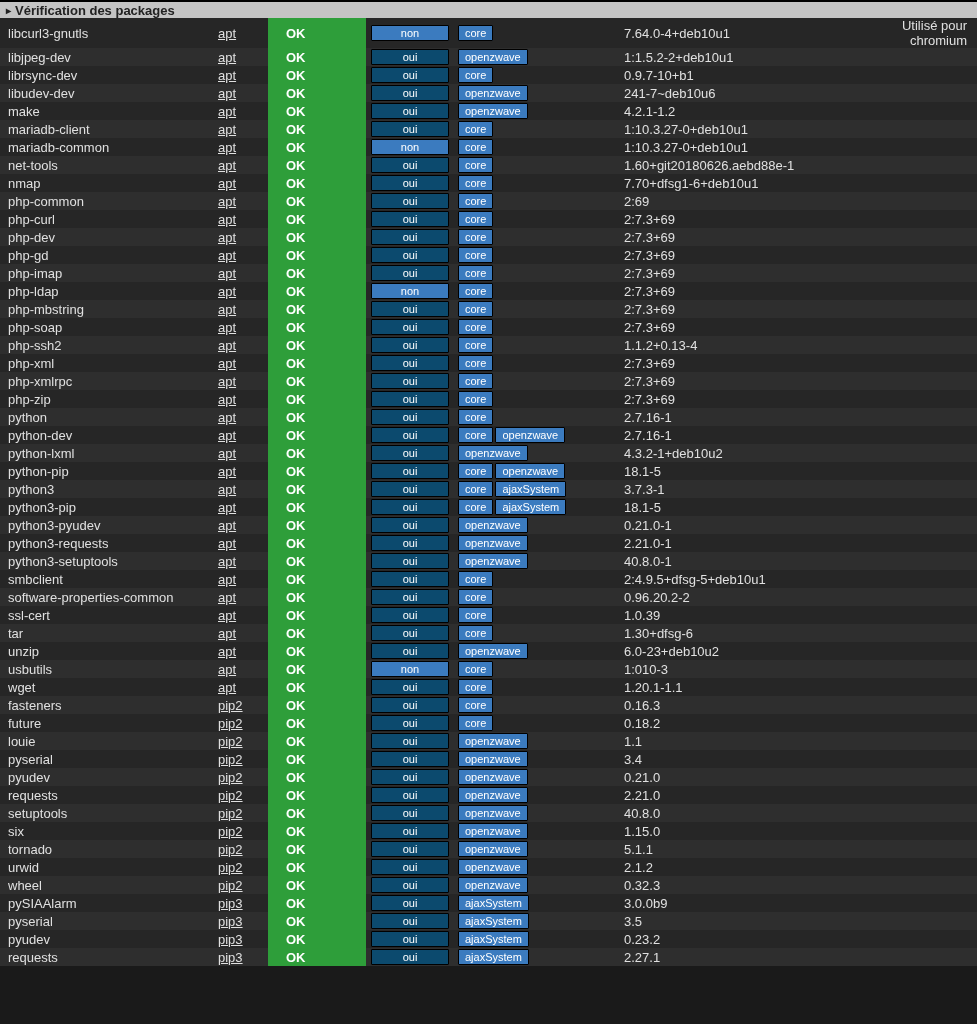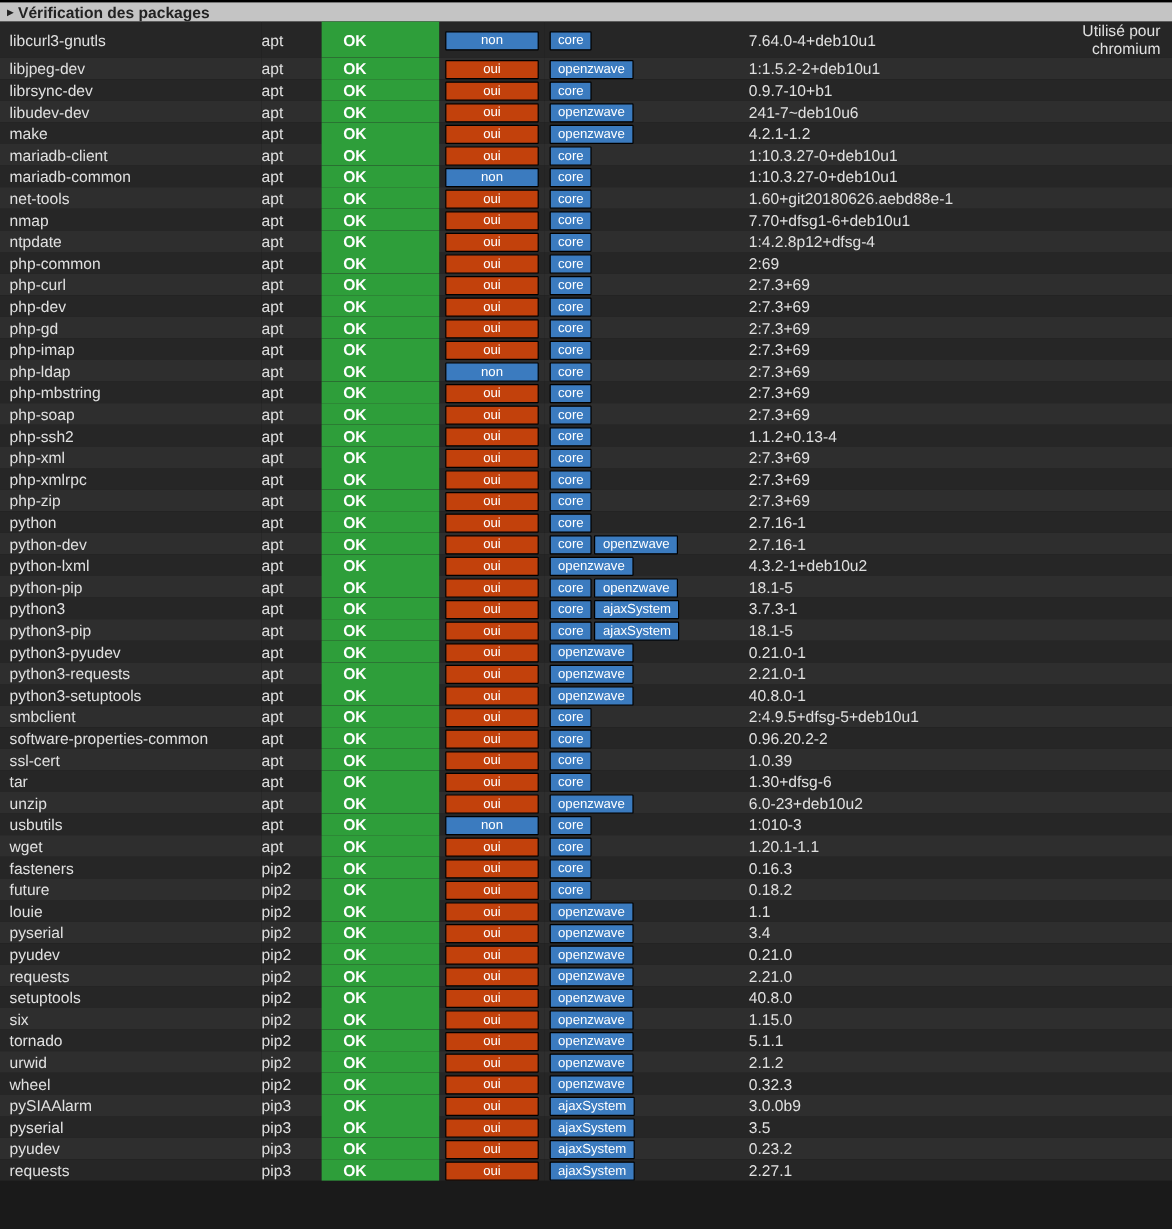--- a/index.html
+++ b/index.html
@@ -30,37 +30,37 @@
     border-radius: 14px;
   }
   tr:nth-child(odd) { background: #262626; }
   tr:nth-child(even) { background: #2e2e2e; }
   td {
     padding: 0;
     height: 18px;
     vertical-align: middle;
   }
   .col-name { width: 218px; padding-left: 8px; }
-  .col-type { width: 50px; }
+  .col-type { width: 50px; text-decoration: underline; }
   .col-status { width: 98px; background: #2e9e3a; color: #fff; padding-left: 18px; font-weight: bold; }
   .col-required { width: 88px; text-align: center; }
   .col-tags { width: 166px; padding-left: 4px; }
   .col-version { width: 220px; padding-left: 4px; }
   .col-note { padding-left: 4px; text-align: right; padding-right: 10px; }
   .badge {
     display: inline-block;
     color: #fff;
     font-size: 11px;
     padding: 1px 0;
     border: 1px solid #000;
     text-align: center;
     min-width: 60px;
     border-radius: 1px;
   }
-  .badge-oui { background: #c2410c; width: 78px; }
+  .badge-oui { background: #0c4a6e; width: 78px; }
   .badge-non { background: #3b7bbf; width: 78px; }
   .tag {
     display: inline-block;
     background: #3b7bbf;
     color: #fff;
     font-size: 11px;
     padding: 1px 6px;
     border: 1px solid #000;
     margin-right: 2px;
     border-radius: 1px;
@@ -151,29 +151,20 @@
       <tr>
         <td class="col-name">nmap</td>
         <td class="col-type">apt</td>
         <td class="col-status">OK</td>
         <td class="col-required"><span class="badge badge-oui">oui</span></td>
         <td class="col-tags"><span class="tag">core</span></td>
         <td class="col-version">7.70+dfsg1-6+deb10u1</td>
         <td class="col-note"></td>
       </tr>
       <tr>
-        <td class="col-name">ntpdate</td>
-        <td class="col-type">apt</td>
-        <td class="col-status">OK</td>
-        <td class="col-required"><span class="badge badge-oui">oui</span></td>
-        <td class="col-tags"><span class="tag">core</span></td>
-        <td class="col-version">1:4.2.8p12+dfsg-4</td>
-        <td class="col-note"></td>
-      </tr>
-      <tr>
         <td class="col-name">php-common</td>
         <td class="col-type">apt</td>
         <td class="col-status">OK</td>
         <td class="col-required"><span class="badge badge-oui">oui</span></td>
         <td class="col-tags"><span class="tag">core</span></td>
         <td class="col-version">2:69</td>
         <td class="col-note"></td>
       </tr>
       <tr>
         <td class="col-name">php-curl</td>

